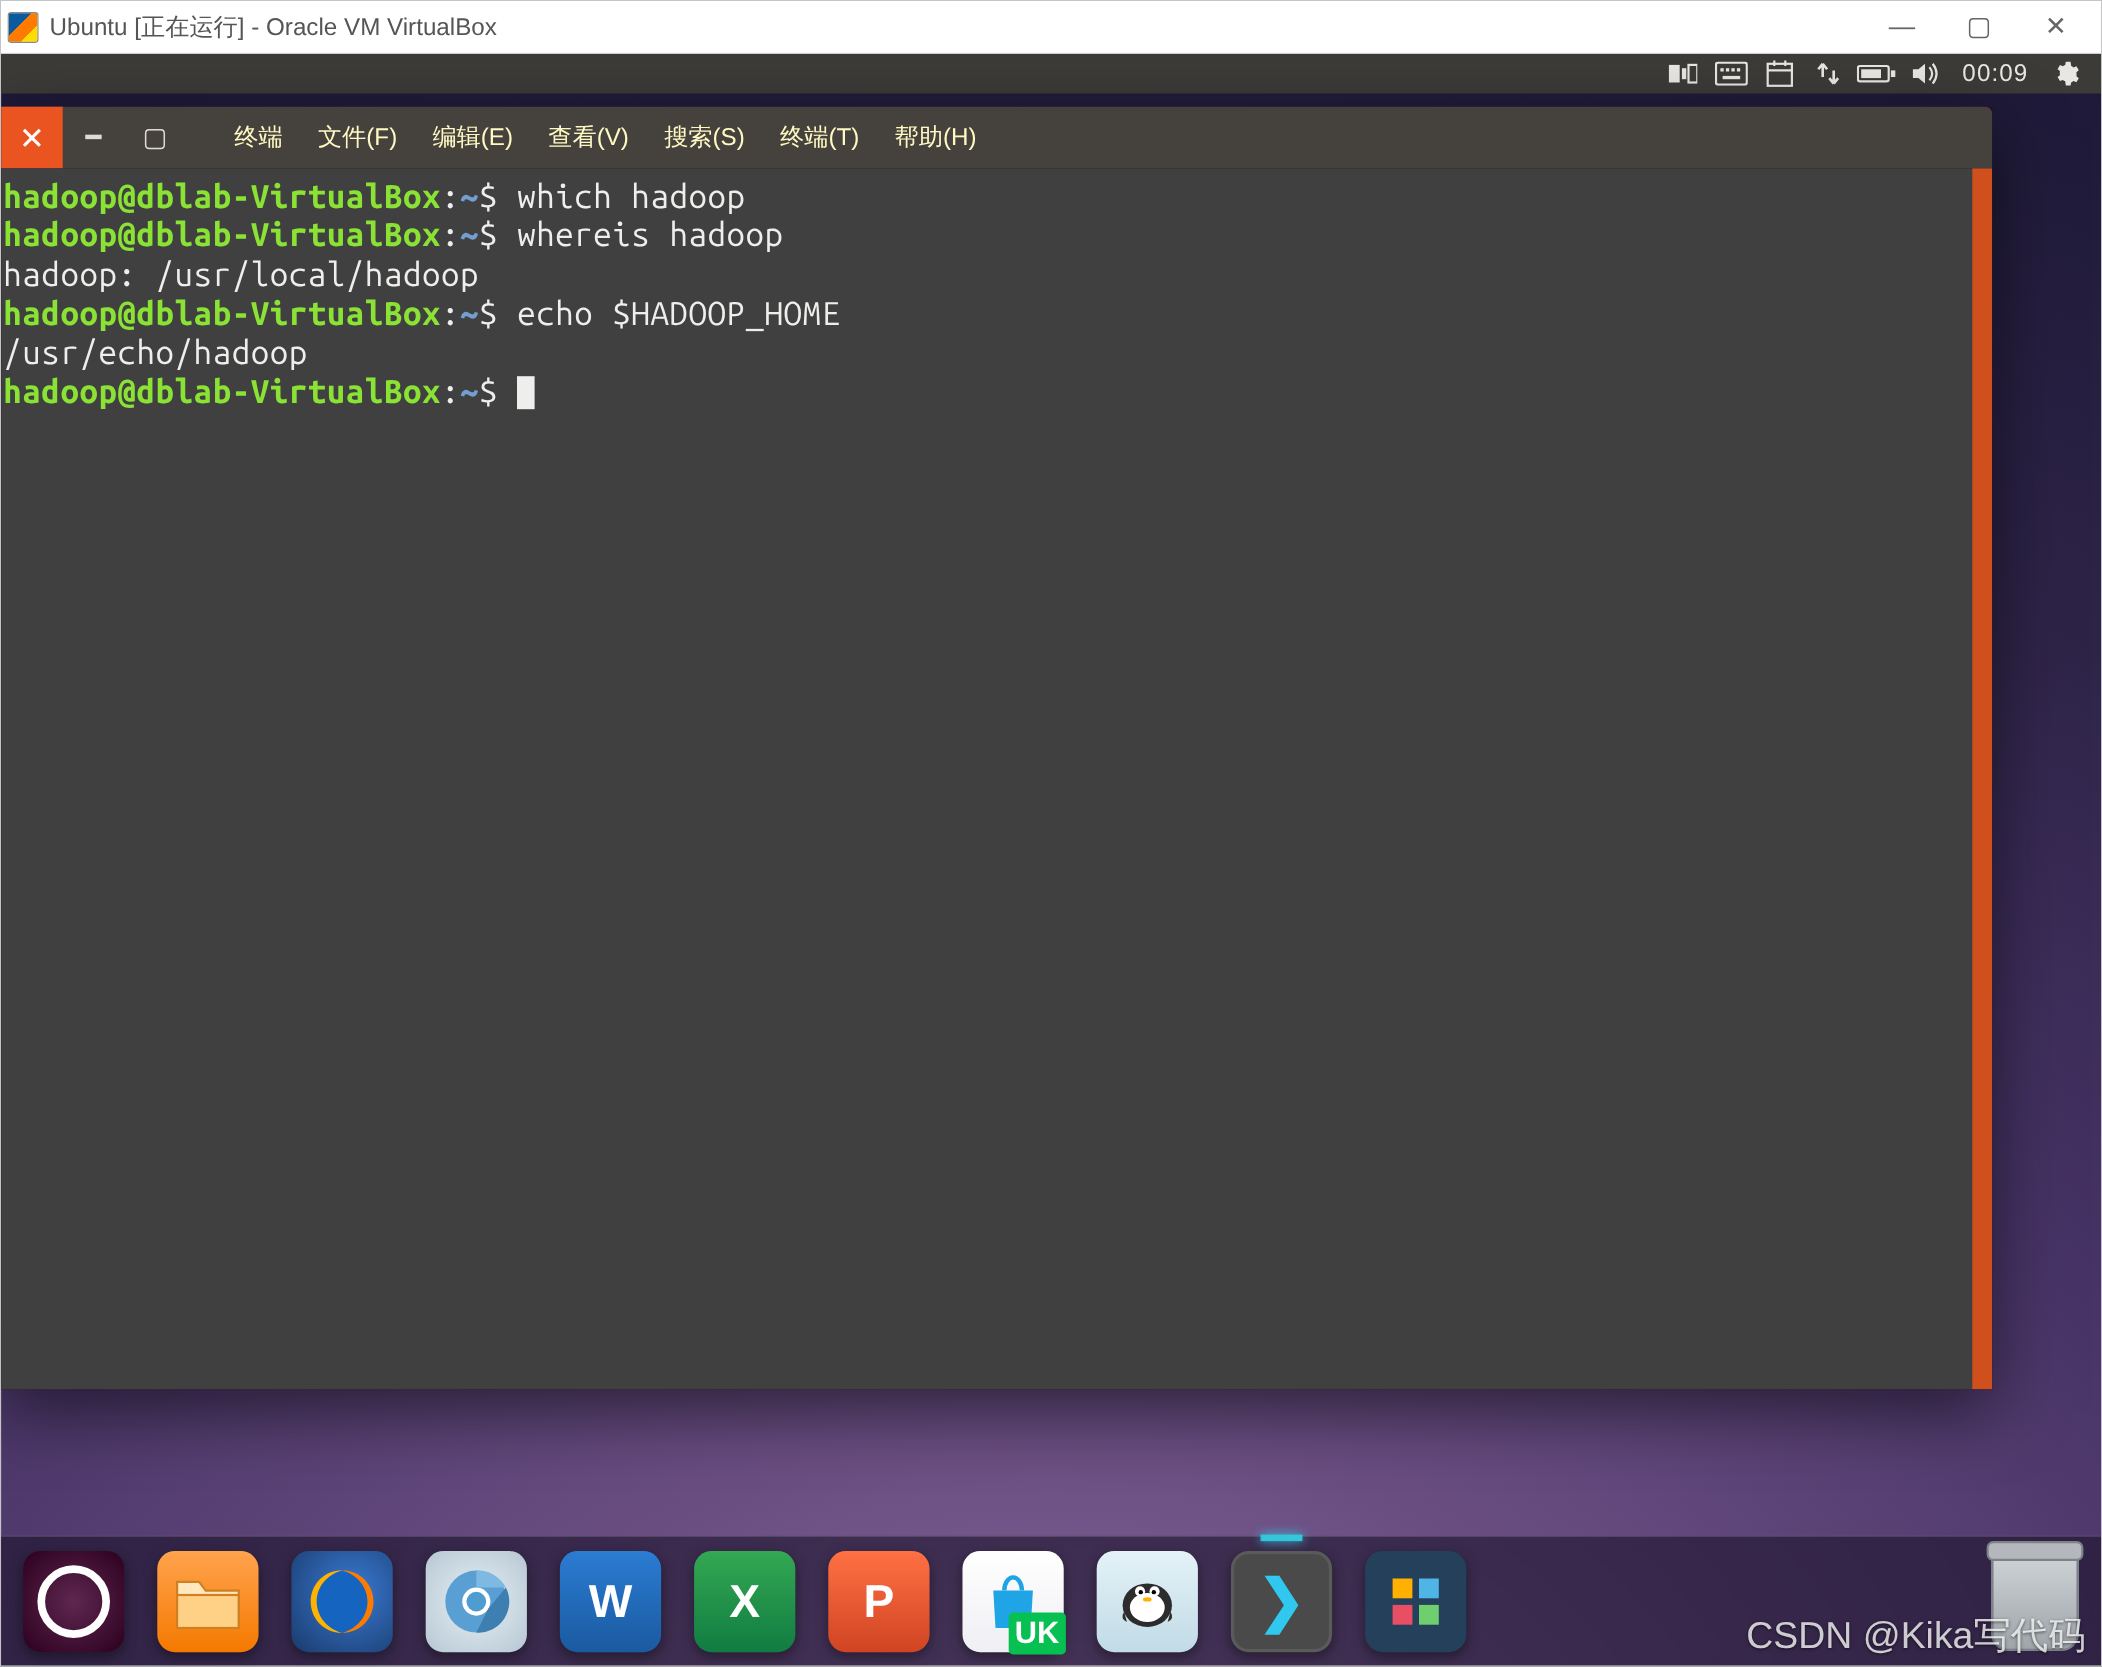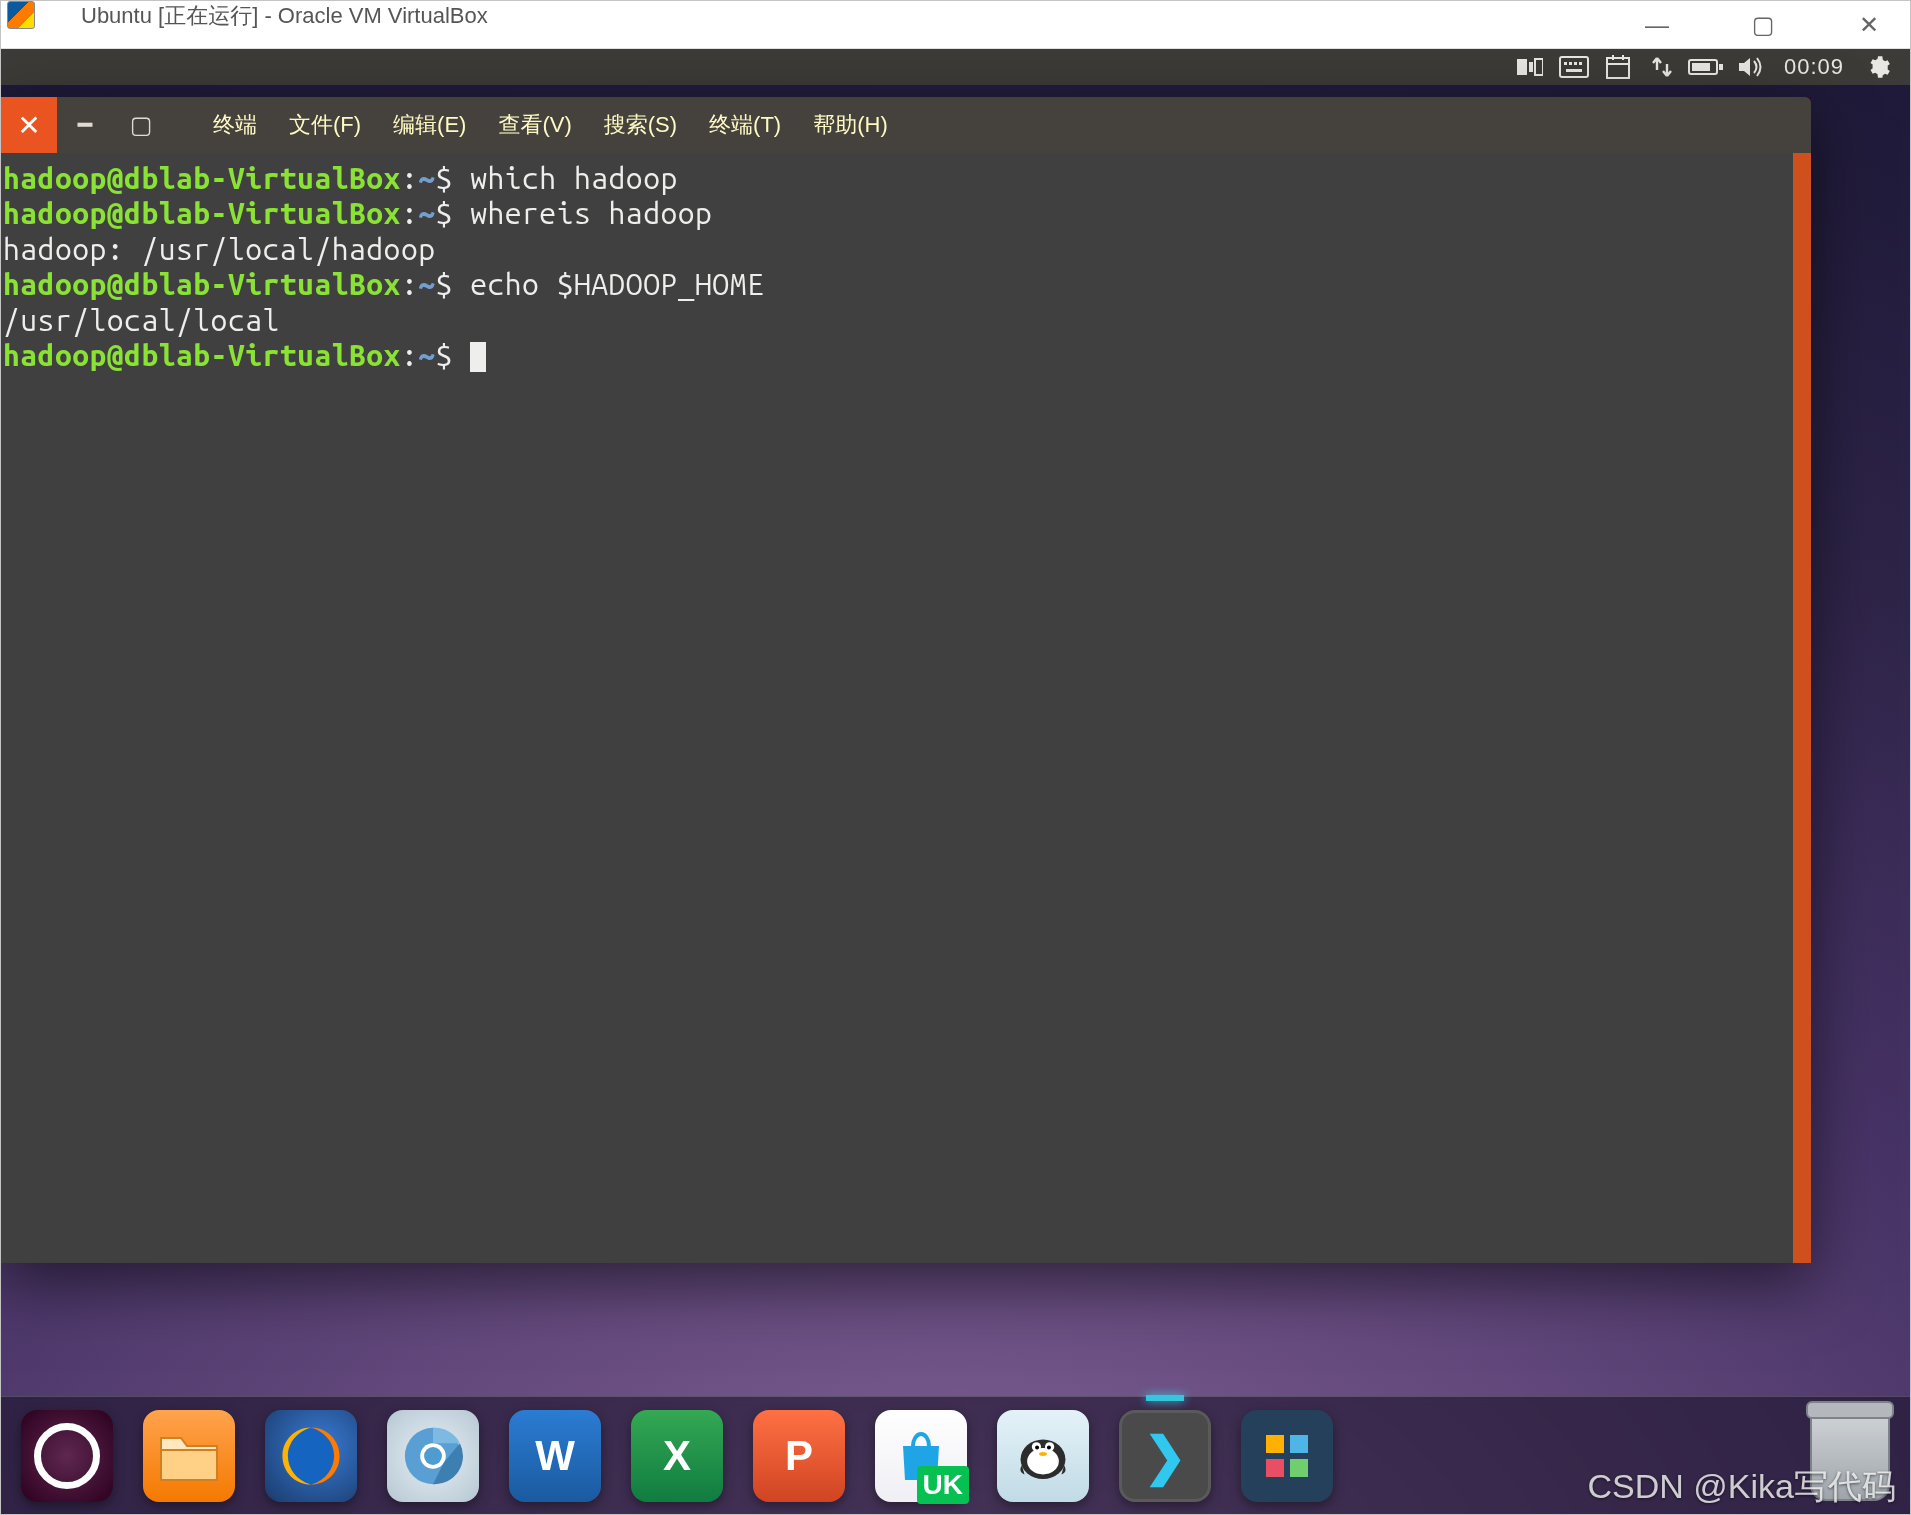--- a/index.html
+++ b/index.html
@@ -1,21 +1,21 @@
 <!DOCTYPE html>
 <html><head>
 <meta charset="utf-8">
 <style>
   * { margin:0; padding:0; box-sizing:border-box; }
   html,body { width:1911px; height:1515px; font-family:"Microsoft YaHei","Segoe UI",sans-serif; overflow:hidden; }
   body { background:#fff; }
 
   
   .vbox-window { width:1911px; height:1515px; display:flex; flex-direction:column; border:1px solid #c4c4c4; position:relative; }
-  .vbox-titlebar { height:48px; background:#ffffff; display:flex; padding:0 6px; color:#555; font-size:22px; border-bottom:1px solid #e0e0e0;gap:36px; }
+  .vbox-titlebar { height:48px; background:#ffffff; display:flex; align-items:center; padding:0 6px; color:#555; font-size:22px; border-bottom:1px solid #e0e0e0; }
   .vbox-logo { width:28px; height:28px; margin-right:10px; background:linear-gradient(135deg,#0a5aa0 0 40%,#ff7b00 40% 70%,#fd0 70%); border:1px solid #888; border-radius:3px; }
   .vbox-title { flex:1; }
   .vbox-ctl { width:70px; height:48px; display:flex; align-items:center; justify-content:center; color:#666; font-size:24px; }
 
   
   .guest { flex:1; background:radial-gradient(ellipse 140% 120% at 50% 110%,#8b6aa0 0%,#6a4e82 20%,#473366 45%,#2e2448 70%,#1c1836 100%); position:relative; overflow:hidden; }
 
   
   .panel { height:36px; background:#3c3b37; display:flex; align-items:center; padding:0 10px; color:#e8e7e3; font-size:22px; }
   .panel-spacer { flex:1; }
@@ -166,21 +166,21 @@
         <div class="term-menu">搜索(S)</div>
         <div class="term-menu">终端(T)</div>
         <div class="term-menu">帮助(H)</div>
       </div>
       <div class="term-body" id="term-body">
         <div class="scrollbar"></div>
       <div class="term-line"><span class="prompt-user">hadoop@dblab-VirtualBox</span><span class="prompt-symbol">:</span><span class="prompt-path">~</span><span class="prompt-symbol">$</span> <span class="cmd">which hadoop</span></div>
           <div class="term-line"><span class="prompt-user">hadoop@dblab-VirtualBox</span><span class="prompt-symbol">:</span><span class="prompt-path">~</span><span class="prompt-symbol">$</span> <span class="cmd">whereis hadoop</span></div>
           <div class="term-line"><span class="cmd">hadoop: /usr/local/hadoop</span></div>
           <div class="term-line"><span class="prompt-user">hadoop@dblab-VirtualBox</span><span class="prompt-symbol">:</span><span class="prompt-path">~</span><span class="prompt-symbol">$</span> <span class="cmd">echo $HADOOP_HOME</span></div>
-          <div class="term-line"><span class="cmd">/usr/local/local</span></div>
+          <div class="term-line"><span class="cmd">/usr/echo/hadoop</span></div>
           <div class="term-line"><span class="prompt-user">hadoop@dblab-VirtualBox</span><span class="prompt-symbol">:</span><span class="prompt-path">~</span><span class="prompt-symbol">$</span> <span class="cmd"></span><span class="cursor"></span></div>
         </div>
     </div>
 
     <div class="dock">
       <div class="dock-items" id="dock-items">
           <div class="dock-item di-ubuntu" title="Show Applications"></div>
           <div class="dock-item di-files" title="Files">
             <svg width="64" height="56" viewBox="0 0 64 56">
               <path d="M4 10 L24 10 L30 18 L60 18 L60 52 L4 52 Z" fill="#ffe8c0" stroke="#d08020" stroke-width="2"></path>

